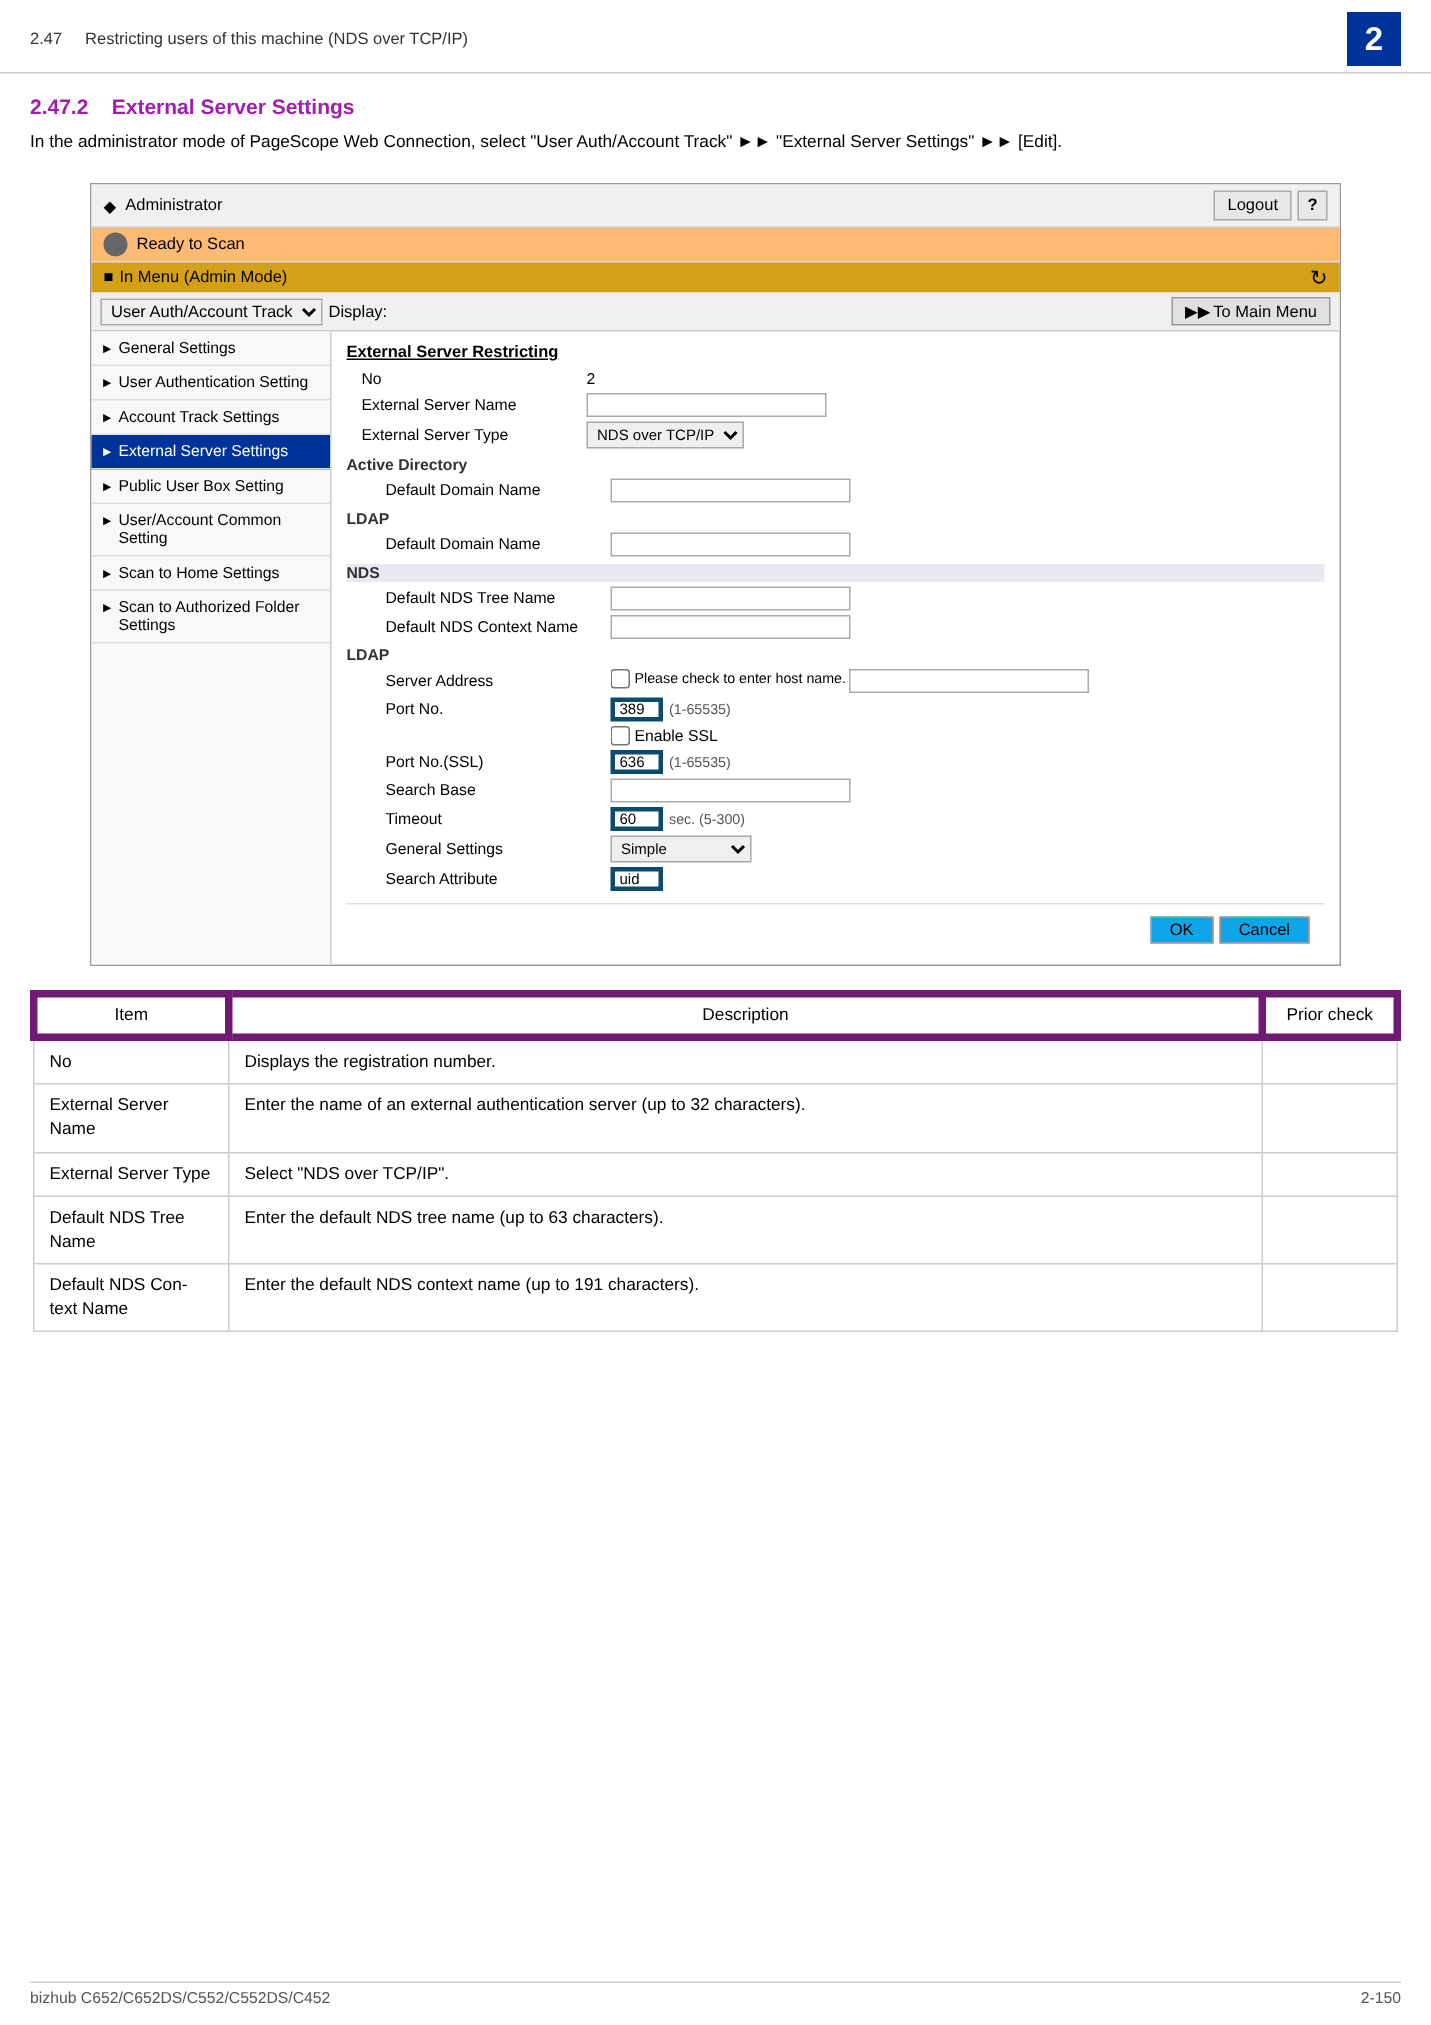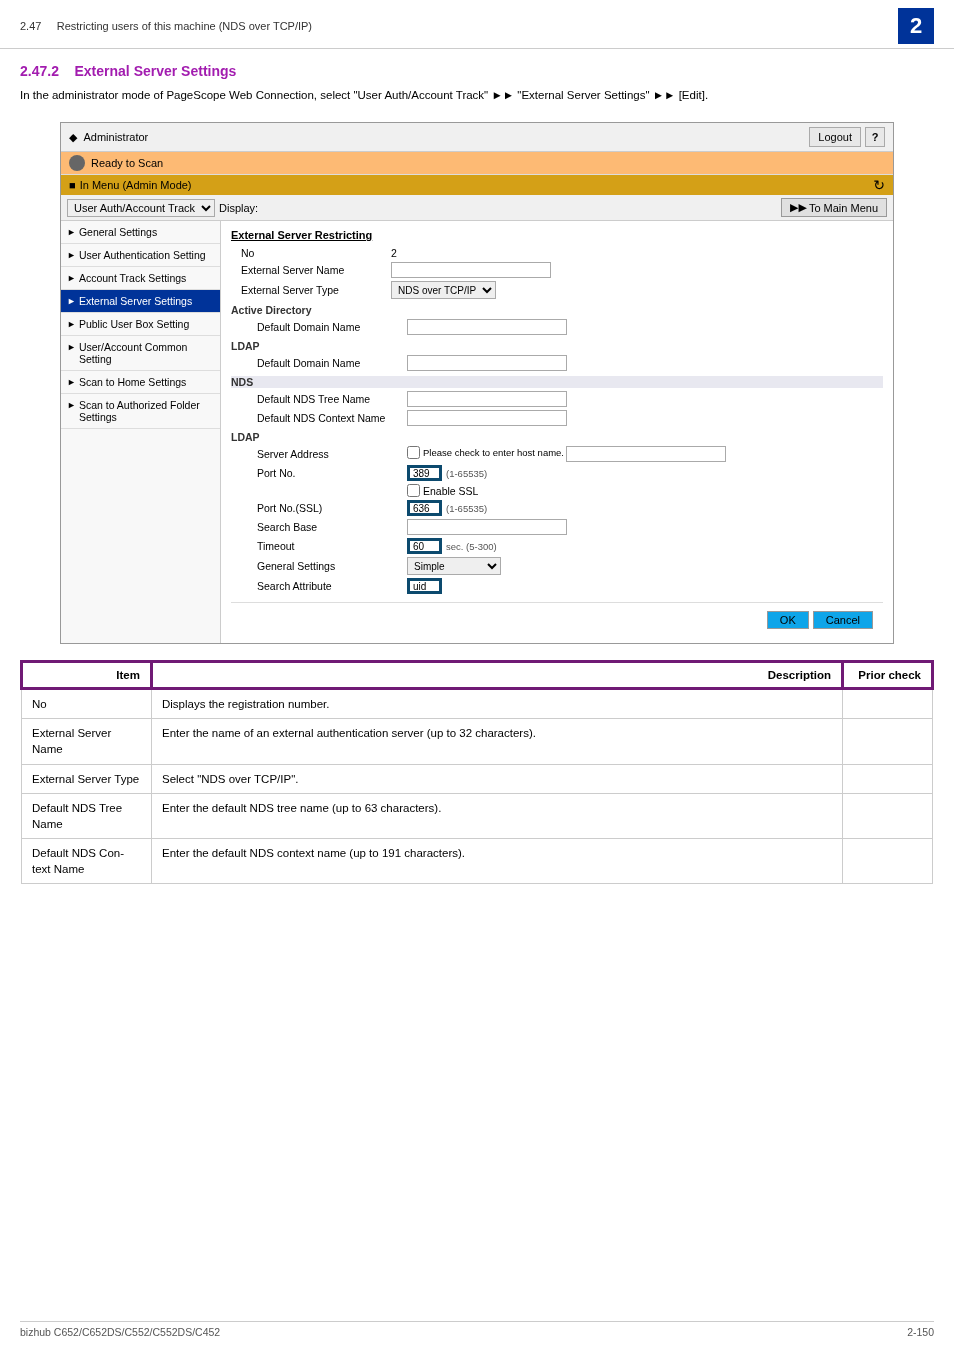--- a/index.html
+++ b/index.html
@@ -292,25 +292,25 @@
     
     .info-table-wrapper {
       margin: 12px 20px 12px 20px;
     }
     .info-table {
       width: 100%;
       border-collapse: collapse;
       font-size: 11.5px;
     }
     .info-table th {
-      border: 3px solid #701a75;
+      border: 5px solid #701a75;
       padding: 6px 10px;
       background: #fff;
-      font-weight: bold;
-      text-align: right;
+      font-weight: normal;
+      text-align: center;
       vertical-align: top;
     }
     .info-table td {
       border: 1px solid #ccc;
       padding: 6px 10px;
       vertical-align: top;
       line-height: 1.4;
     }
     .info-table .col-item {
       width: 130px;

